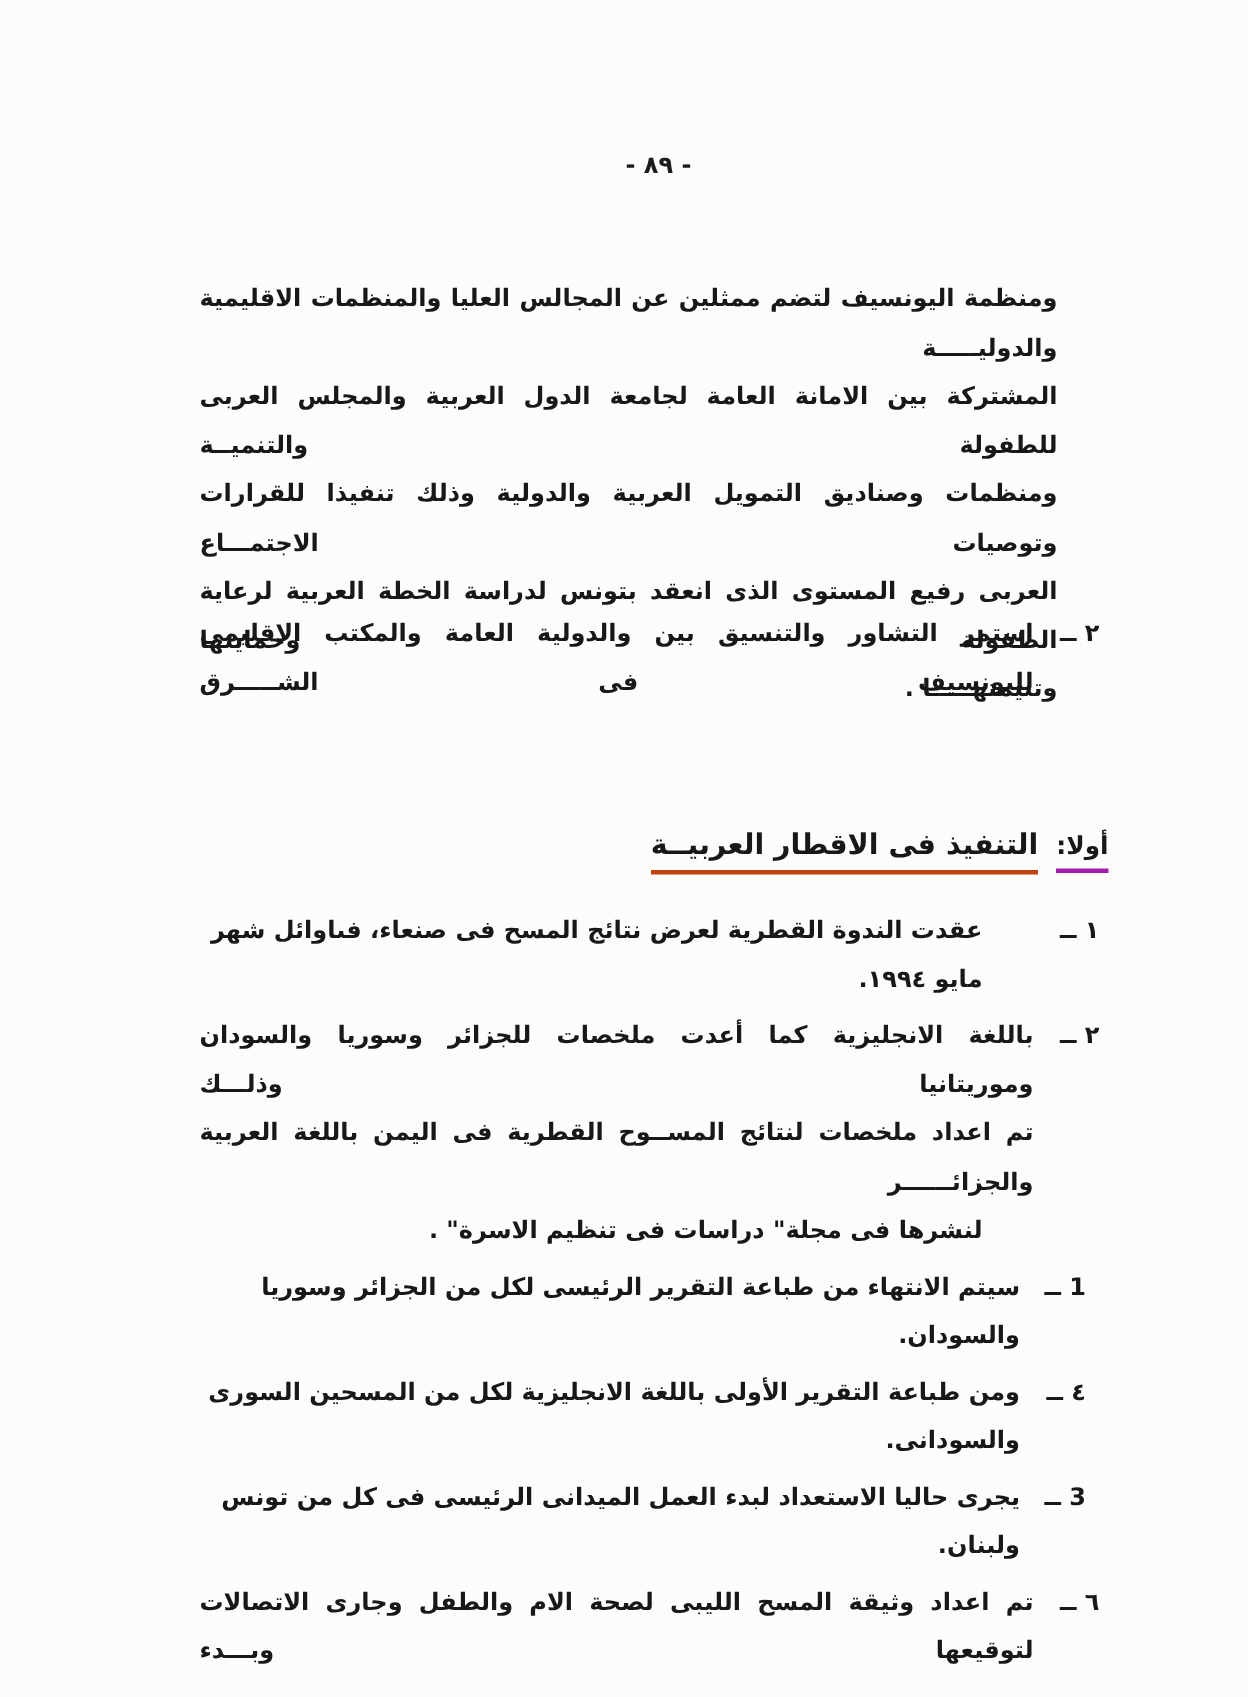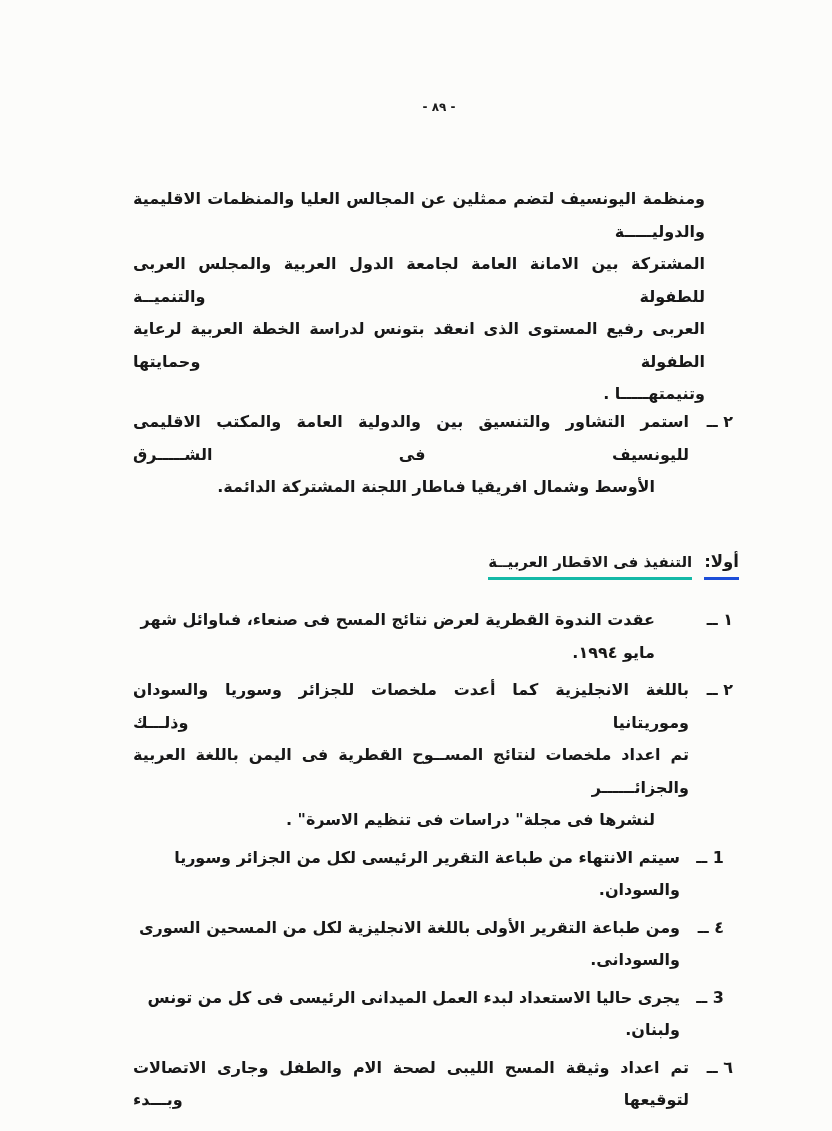--- a/index.html
+++ b/index.html
@@ -8,70 +8,70 @@
     background:#fcfcfa;overflow:hidden;
     font-family:"DejaVu Sans",sans-serif;
   }
   .page{position:absolute;inset:0;}
   .content{
     position:absolute;left:133px;top:0;width:600px;height:1131px;
     direction:rtl;color:#181818;font-weight:700;font-size:16px;
   }
   .pageno{
     position:absolute;top:100px;left:12px;right:0;text-align:center;
-    font-size:12px;letter-spacing:2px;color:#1c1c1c;
+    font-size:16px;letter-spacing:2px;color:#1c1c1c;
   }
   .ln{line-height:32.5px;text-align:right;white-space:normal;}
   .just{text-align:justify;text-align-last:justify;-moz-text-align-last:justify;}
   .cont{padding-right:34px;}
   .intro{position:absolute;top:183px;right:28px;left:0;}
   .intro .first{text-indent:40px;}
   .item{display:flex;direction:rtl;}
   .marker{min-width:44px;flex:0 0 auto;line-height:32.5px;}
   .ibody{flex:1 1 auto;min-width:0;}
   .topitem{position:absolute;top:406px;left:0;right:0;}
   .sec{position:absolute;top:492px;right:-2px;left:0;}
   .sec-inner{
     display:inline-block;border-bottom:3px solid #1b1b1b;
     padding-bottom:8px;font-size:16.5px;
   }
   .sec-inner .sec-marker{margin-left:14px;}
   .sub{position:absolute;top:552px;right:-6px;left:0;}
   .sub-label{
-    display:inline-block;border-bottom:3px solid #1d4ed8;
+    display:inline-block;border-bottom:3px solid #a21caf;
     padding-bottom:6px;margin-left:12px;font-size:16.5px;
   }
   .sub-title{
-    display:inline-block;border-bottom:3px solid #14b8a6;
-    padding-bottom:6px;font-size:15px;
+    display:inline-block;border-bottom:3px solid #c2410c;
+    padding-bottom:6px;font-size:19px;
   }
   .list{position:absolute;top:604px;left:0;right:0;}
   .list .item{margin-bottom:5px;}
   .list .item.indented{margin-right:9px;}
 </style>
 </head>
 <body>
 
 <div class="page">
   <div class="content">
 
     <div class="pageno">- ٨٩ -</div>
 
     <div class="intro">
       <div class="ln just">ومنظمة اليونسيف لتضم ممثلين عن المجالس العليا والمنظمات الاقليمية والدوليـــــة</div>
       <div class="ln just">المشتركة بين الامانة العامة لجامعة الدول العربية والمجلس العربى للطفولة والتنميــة</div>
+      <div class="ln just">ومنظمات وصناديق التمويل العربية والدولية وذلك تنفيذا للقرارات وتوصيات الاجتمـــاع</div>
       <div class="ln just">العربى رفيع المستوى الذى انعقد بتونس لدراسة الخطة العربية لرعاية الطفولة وحمايتها</div>
       <div class="ln">وتنيمتهـــــا .</div>
     </div>
 
     <div class="item topitem">
       <span class="marker">٢ ــ</span>
       <div class="ibody">
         <div class="ln just">استمر التشاور والتنسيق بين والدولية العامة والمكتب الاقليمى لليونسيف فى الشـــــرق</div>
-        <div class="ln cont">الأوسط وشمال افريقيا فىاطار اللجنة المشتركة الدائمة.</div>
       </div>
     </div>
 
 
     <div class="sub">
       <span class="sub-label">أولا:</span><span class="sub-title">التنفيذ فى الاقطار العربيــة</span>
     </div>
 
     <div class="list">
 

